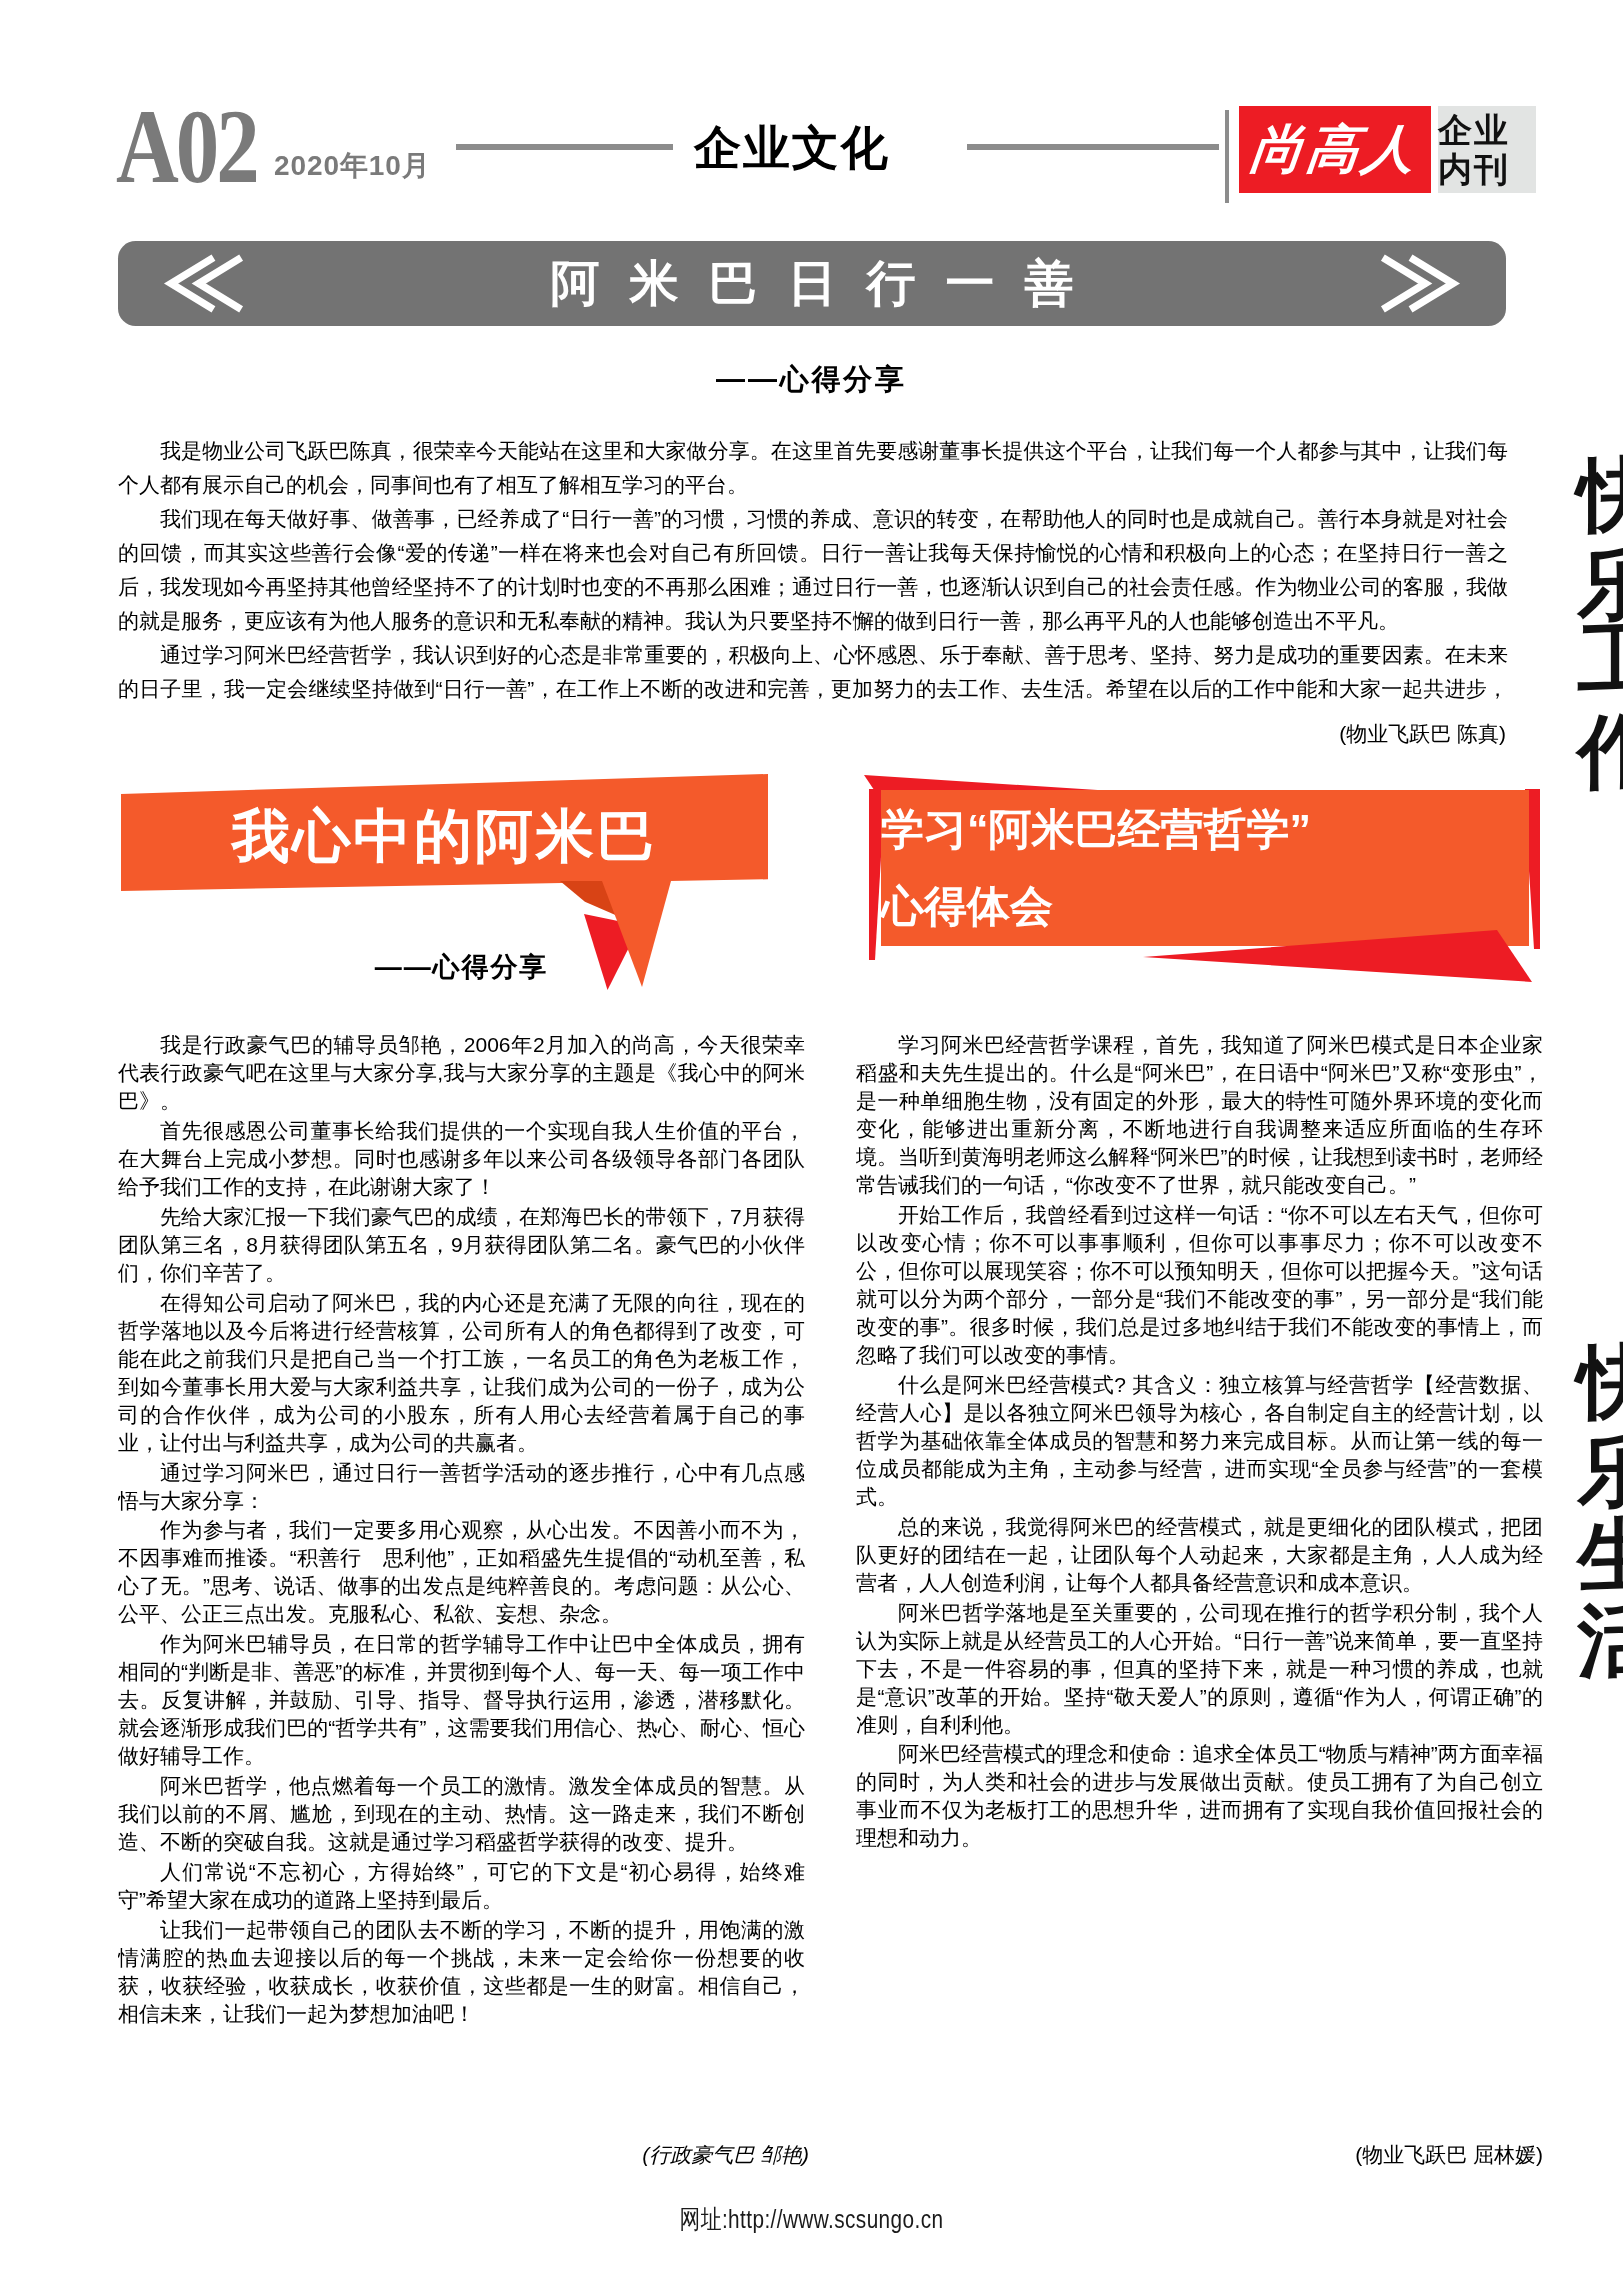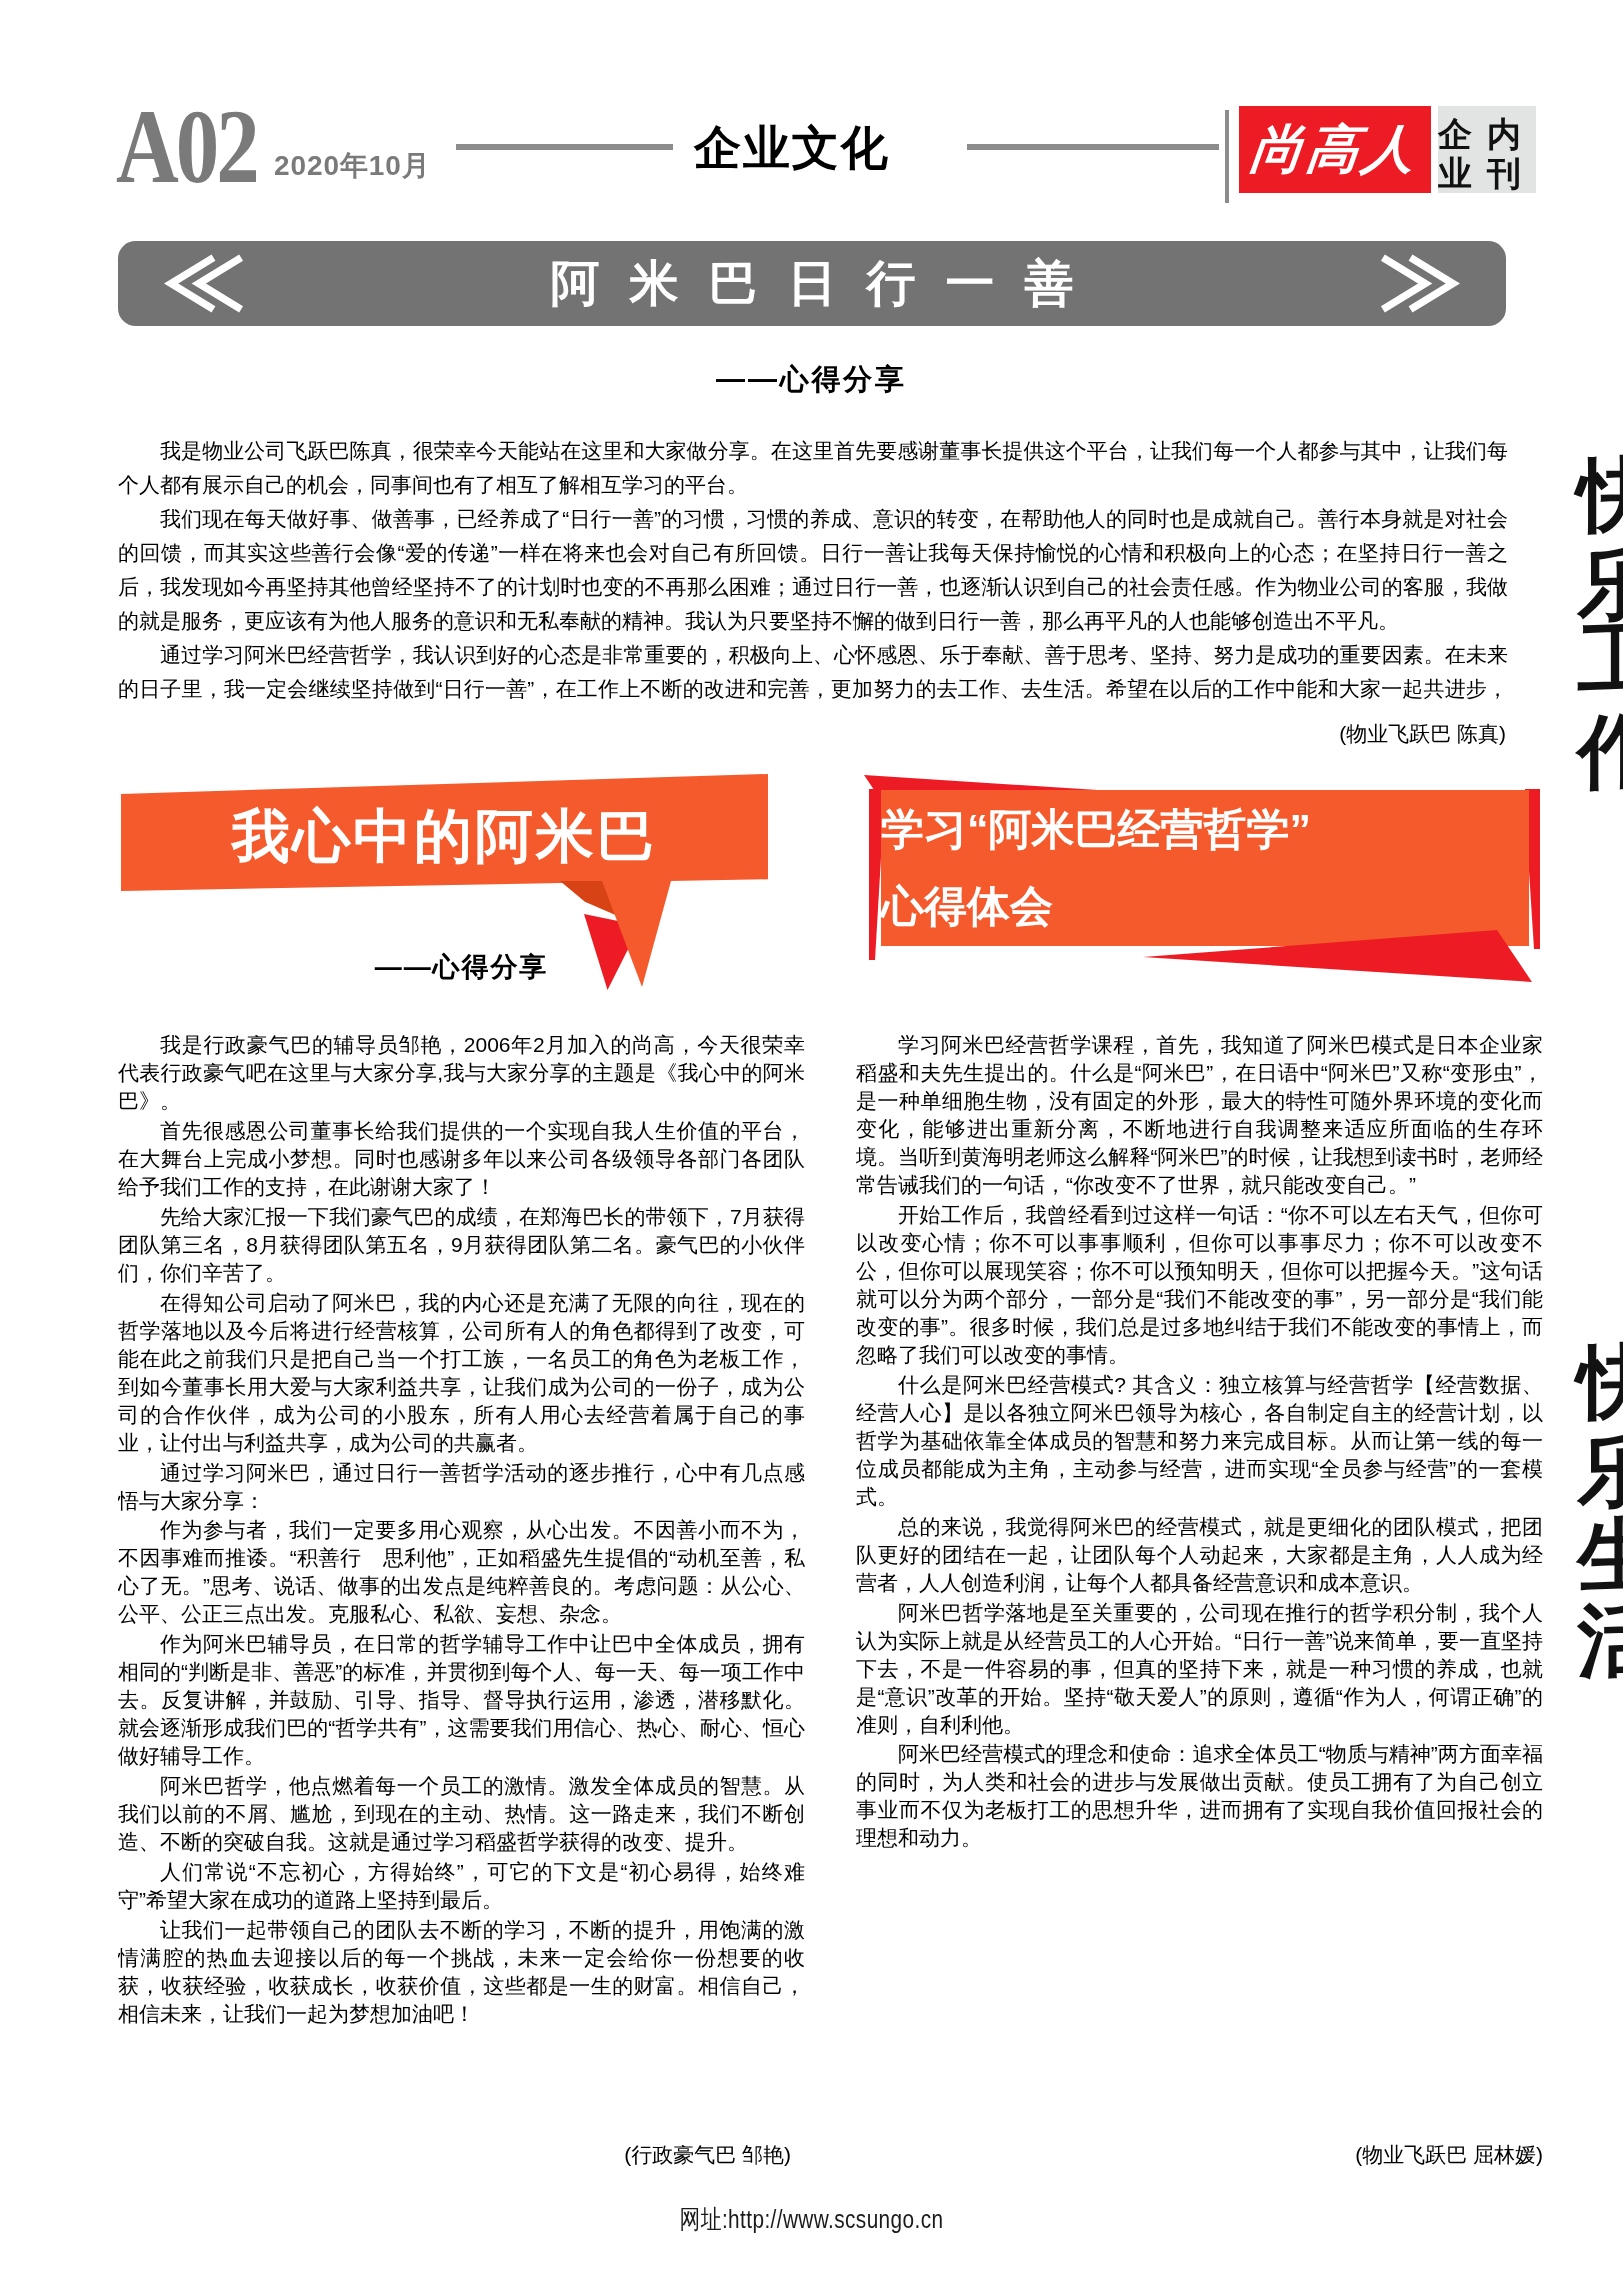--- a/index.html
+++ b/index.html
@@ -32,21 +32,21 @@
   .masthead{
     position:absolute;left:1239px;top:106px;width:192px;height:87px;
     background:#ed1c24;display:flex;align-items:center;justify-content:center;
   }
   .masthead span{
     font-family:"Liberation Serif", serif;font-weight:bold;font-style:italic;
     color:#fff;font-size:52px;letter-spacing:3.7px;transform:skewX(-6deg);
   }
   .masthead-tag{
     position:absolute;left:1438px;top:106px;width:98px;height:87px;
-    background:#e2e4e3;display:flex;flex-direction:row;align-items:flex-end;justify-content:center;
+    background:#e2e4e3;display:flex;flex-direction:column;align-items:flex-start;justify-content:center;
     font-family:"Liberation Serif", serif;font-weight:bold;color:#111;
     font-size:34px;line-height:39px;letter-spacing:1.9px;transform-origin:center;
   }
   
   .banner{
     position:absolute;left:118px;top:241px;width:1388px;height:85px;
     background:#737373;border-radius:17.6px;
     display:flex;align-items:center;justify-content:center;
   }
   .banner-title{
@@ -122,21 +122,21 @@
   .col{
     position:absolute;top:1031px;width:687px;height:1085px;overflow:hidden;
     font-size:21px;line-height:28px;text-align:justify;
   }
   .col.left{left:118px;}
   .col.right{left:856px;}
   .col .para{margin:0 0 1.9px 0;}
   .col-signature{
     position:absolute;top:2141px;width:687px;text-align:right;font-size:21px;
   }
-  .col-signature.left{left:104px;}
+  .col-signature.left{left:122px;font-style:italic;}
   .col-signature.right{left:856px;}
   
   .footer{
     position:absolute;left:0;top:2202px;width:1623px;text-align:center;
     font-size:26px;letter-spacing:0.5px;color:#1a1a1a;
     transform:scaleX(.8);transform-origin:center;
   }
   
   .side-slogan{
     position:absolute;left:1570px;width:102px;

